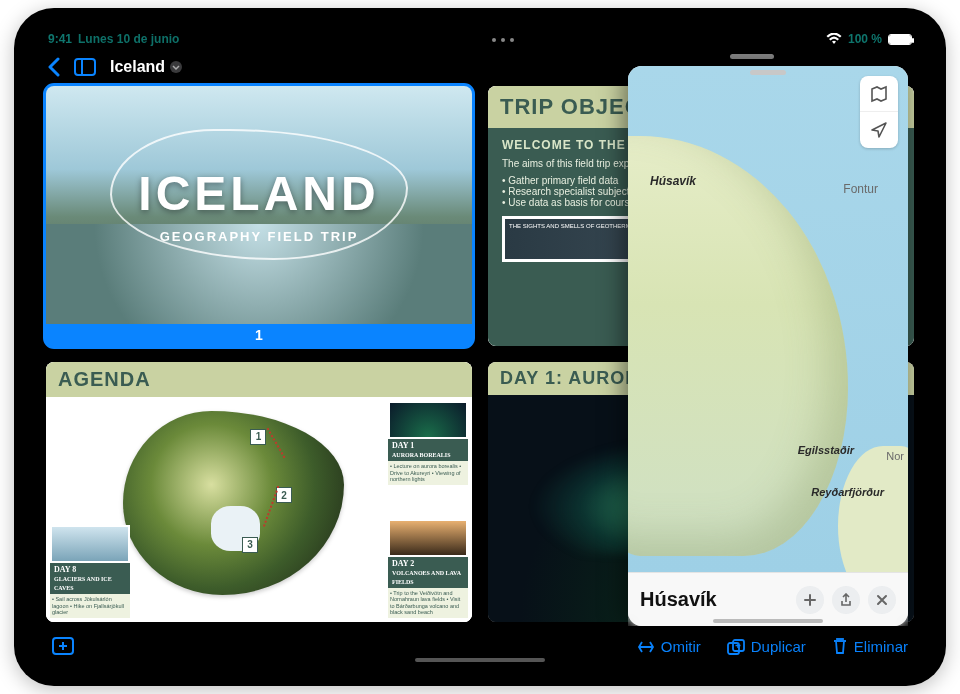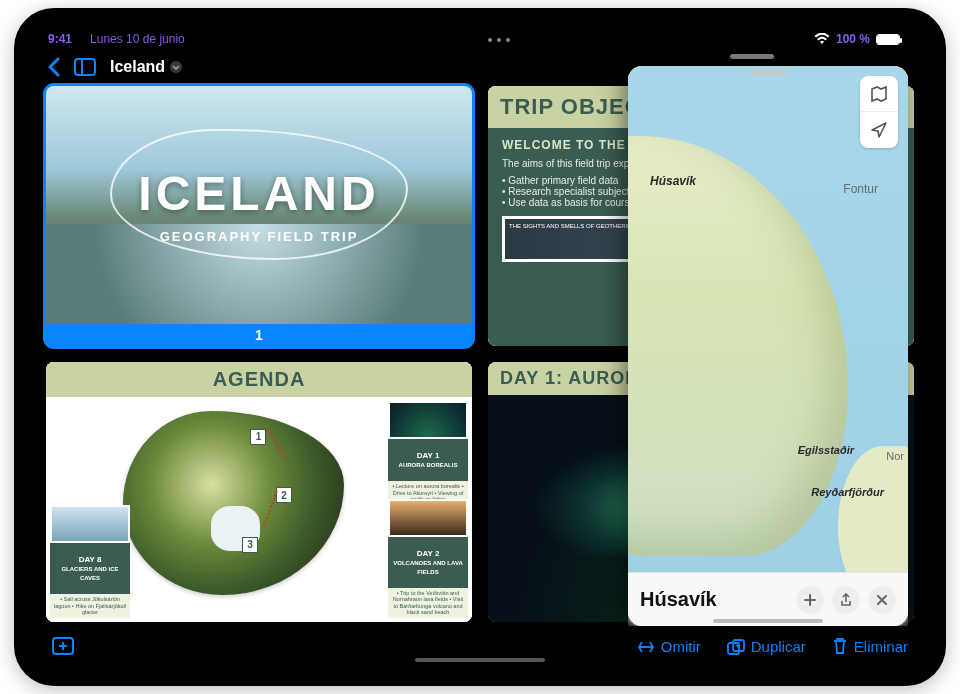--- a/index.html
+++ b/index.html
@@ -8,28 +8,28 @@
     position: absolute; left: 14px; top: 8px; width: 932px; height: 678px;
     background: #000; border-radius: 40px; box-shadow: 0 4px 20px rgba(0,0,0,.25);
     overflow: hidden;
   }
   .screen {
     position: absolute; left: 20px; top: 20px; right: 20px; bottom: 20px;
     background: #000; border-radius: 24px; overflow: hidden;
   }
   
   .status-bar {
-    position: absolute; top: 0; left: 0; right: 12px; height: 22px;
-    color: #8b5cf6; font-size: 12px; font-weight: 600;
+    position: absolute; top: 0; left: 0; right: 0; height: 22px;
+    color: #0f766e; font-size: 12px; font-weight: 600;
     display: flex; align-items: center; justify-content: space-between;
     padding: 0 14px;
   }
   .status-left { display: flex; gap: 6px; align-items: center; }
   .status-right { display: flex; gap: 6px; align-items: center; }
-  .sb-date { font-weight: 400; opacity: .95; margin-left: 12px; }
+  .sb-date { font-weight: 700; opacity: .95; }
   .sb-icon { display:inline-block; }
   .battery { width: 24px; height: 11px; border: 1px solid #fff; border-radius: 3px; position: relative; }
   .battery::after { content:""; position:absolute; right:-3px; top:3px; width:2px; height:5px; background:#fff; border-radius:1px; }
   .battery i { display:block; background:#fff; height:100%; width:100%; border-radius:2px; }
   
   .toolbar {
     position:absolute; top:22px; left:0; right:0; height:34px;
     display:flex; align-items:center; gap:14px; padding: 0 12px;
     color:#0a84ff; font-size:16px;
   }
@@ -89,21 +89,21 @@
     filter: drop-shadow(0 2px 2px rgba(0,0,0,.2));
   }
   .s3 .glacier { position:absolute; left:40%; top:52%; width:22%; height:24%; background:#eaf2f6; border-radius:40%; }
   .s3 .pin { position:absolute; width:16px; height:16px; background:#fff; border:1px solid #3a5c52; color:#3a5c52; font-size:10px; font-weight:700; display:flex; align-items:center; justify-content:center; }
   .s3 .route { position:absolute; border-top:2px dotted #c0392b; }
   .s3 .day-card { position:absolute; width:80px; }
   .s3 .day-card .ph { height:38px; background:#2a3a44; border:2px solid #fff; }
   .s3 .day-card.aurora .ph { background: radial-gradient(circle at 50% 100%, #1a6e4a, #0a1a2a); }
   .s3 .day-card.volcano .ph { background: linear-gradient(180deg,#e8b070,#3a2a1a); }
   .s3 .day-card.ice .ph { background: linear-gradient(180deg,#cfe4ee,#7aa4b8); }
-  .s3 .day-card h4 { background:#3a5c52; color:#fff; font-size:8px; padding:12px 4px; }
+  .s3 .day-card h4 { background:#3a5c52; color:#fff; font-size:8px; padding:2px 4px;font-family:Liberation Serif, serif; }
   .s3 .day-card .desc { font-size:5.5px; color:#3a5c52; padding:2px; background:#eef2e0; line-height:1.2; }
   
   .s4 { display:flex; flex-direction:column; }
   .s4 .hbox { background:#c9d2a2; padding:6px 12px; }
   .s4 h2 { color:#3a5c52; font-size:18px; letter-spacing:1px; }
   .s4 .img { flex:1; background: radial-gradient(ellipse at 50% 100%, #0a2a1a 0%, #071018 60%), linear-gradient(180deg,#0a1a2a,#020508);
     position:relative; }
   .s4 .aurora { position:absolute; top:18%; left:10%; right:10%; bottom:30%;
     background: radial-gradient(ellipse at 50% 60%, rgba(80,220,150,.8), rgba(20,120,100,.3) 50%, transparent 70%);
     filter: blur(4px); }
@@ -233,21 +233,21 @@
               <li>Use data as basis for coursework</li>
             </ul>
             <div class="img-strip">
               <span class="img-cap">THE SIGHTS AND SMELLS OF GEOTHERMAL ACTIVITY</span>
             </div>
           </div>
         </div>
       </div>
 
       <div class="slide">
-        <div class="s3" style="position:absolute; inset:0;text-align:center;">
+        <div class="s3" style="position:absolute; inset:0;">
           <div class="hbox">
               <h2>AGENDA</h2>
             </div>
           <div class="body">
             <div class="iceland">
                 <div class="glacier"></div>
               </div>
             <div class="pin" style="left:48%; top:14%;">1</div>
             <div class="pin" style="left:54%; top:40%;">2</div>
             <div class="pin" style="left:46%; top:62%;">3</div>

